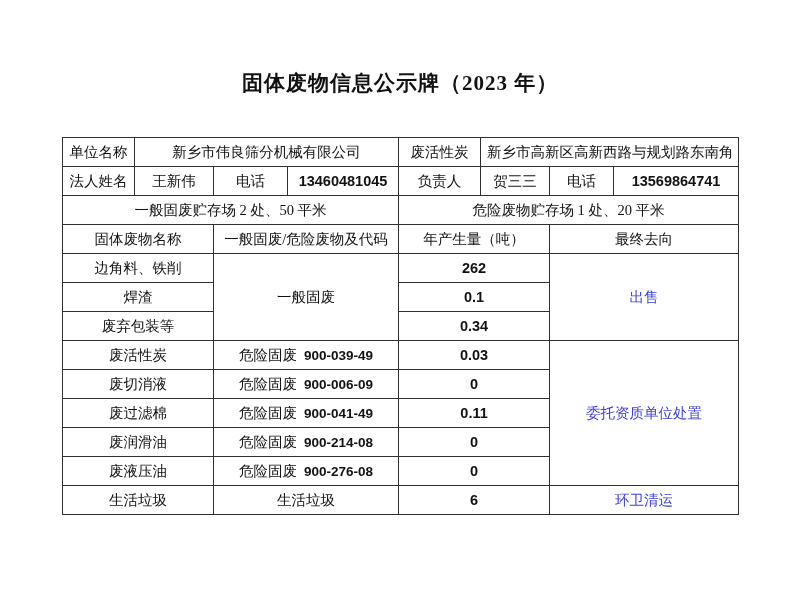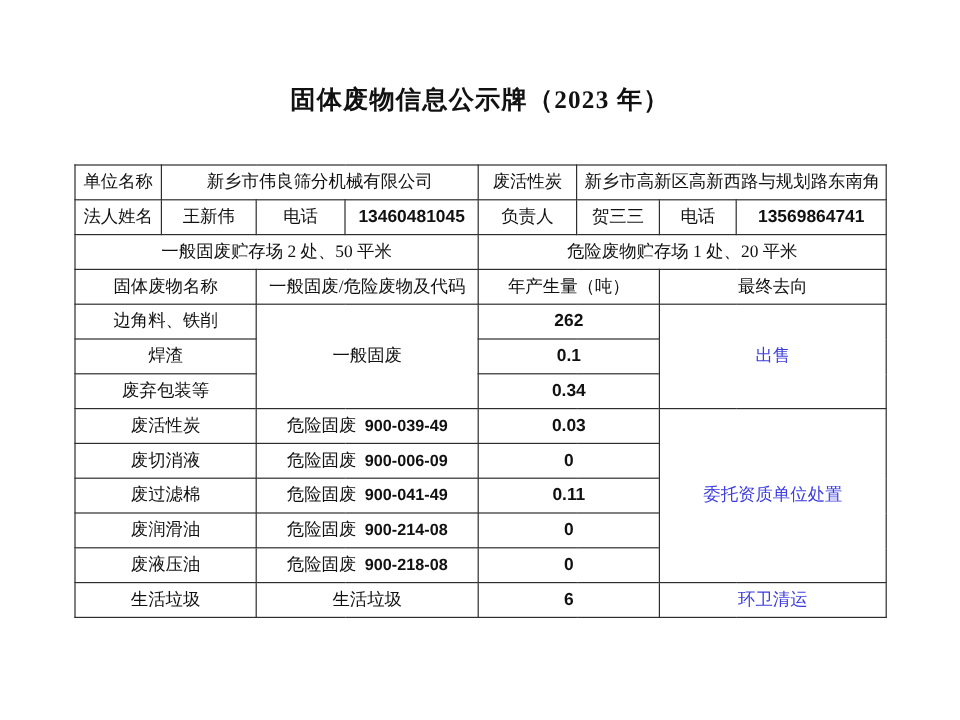--- a/index.html
+++ b/index.html
@@ -115,21 +115,21 @@
     <td colspan="2"><span>危险固废</span><span class="num code">900-041-49</span></td>
     <td colspan="2" class="num">0.11</td>
   </tr>
   <tr>
     <td colspan="2">废润滑油</td>
     <td colspan="2"><span>危险固废</span><span class="num code">900-214-08</span></td>
     <td colspan="2" class="num">0</td>
   </tr>
   <tr>
     <td colspan="2">废液压油</td>
-    <td colspan="2"><span>危险固废</span><span class="num code">900-218-08</span></td>
+    <td colspan="2"><span>危险固废</span><span class="num code">900-276-08</span></td>
     <td colspan="2" class="num">0</td>
   </tr>
 
   <tr>
     <td colspan="2">生活垃圾</td>
     <td colspan="2"><span>生活垃圾</span><span class="num code"></span></td>
     <td colspan="2" class="num">6</td>
     <td colspan="2" class="blue">环卫清运</td>
   </tr>
 </tbody>

